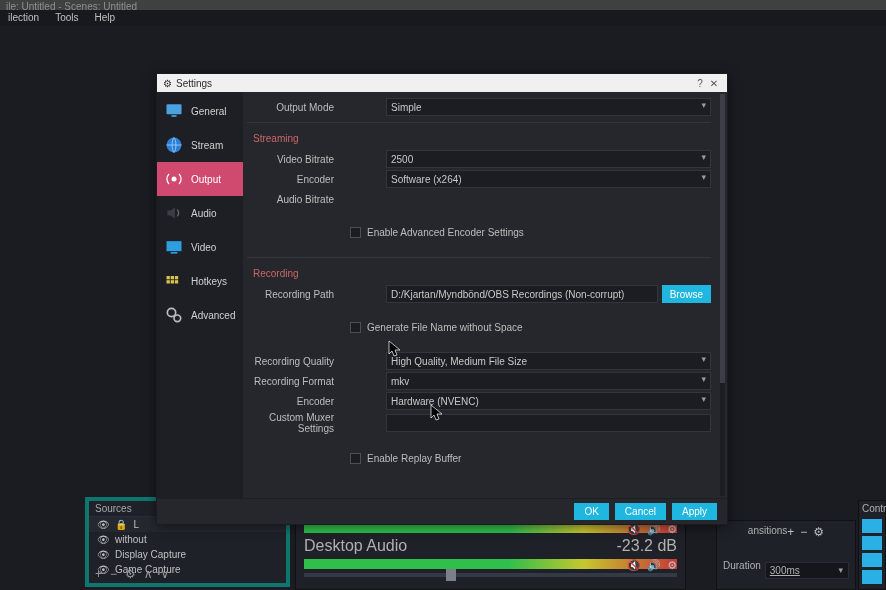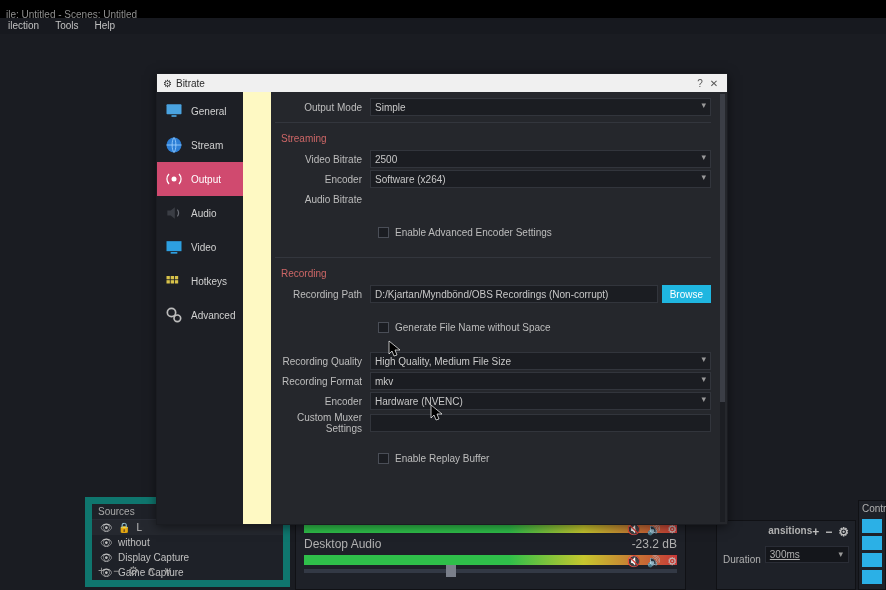--- a/index.html
+++ b/index.html
@@ -1,61 +1,61 @@
 <!DOCTYPE html>
 <html><head>
 <meta charset="utf-8">
 <style>
 * { margin:0; padding:0; box-sizing:border-box; font-family:"Segoe UI",Arial,sans-serif; }
 body { background:#1a1c22; color:#c0c0c0; font-size:11px; width:886px; height:590px; overflow:hidden; position:relative; }
 
 
-.titlebar { background:#000000; color:#8e8e8e; font-size:10px; padding:9px 6px; height:10px; }
+.titlebar { background:#404040; color:#8e8e8e; font-size:10px; padding:1px 6px; height:10px; }
 .menubar { background:#17191f; color:#c0c0c0; font-size:10px; padding:2px 0; height:16px; display:flex; }
 .menubar span { padding:0 8px; cursor:default; }
 .panel-header { background:#1e2128; color:#a8a8a8; font-size:10px; padding:2px 6px; border-bottom:1px solid #2a2d36; display:flex; justify-content:space-between; }
-.src-panel { width:205px; position:absolute; left:85px; top:497px; height:90px; background:#1e2128; border:7px solid #0f766e; }
+.src-panel { width:205px; position:absolute; left:85px; top:497px; height:90px; background:#1e2128; border:4px solid #0f766e; }
 .src-row { padding:2px 8px; font-size:10px; color:#c0c0c0; display:flex; align-items:center; gap:6px; }
 .src-row.sel { background:#25282f; }
 .eye { display:inline-block; width:12px; text-align:center; }
 .src-foot { position:absolute; bottom:0; left:0; right:0; padding:2px 6px; display:flex; gap:8px; color:#9a9a9a; font-size:12px; }
 .mixer-panel { position:absolute; left:295px; top:520px; right:200px; height:70px; background:#1e2128; border:1px solid #101115; }
-.mixer-label { font-size:12px; color:#b0b0b0; padding:2px 8px; }
+.mixer-label { font-size:16px; color:#b0b0b0; padding:2px 8px; }
 .mixer-bar { height:10px; margin:2px 8px; background:linear-gradient(90deg,#2fbf4a 0%,#2fbf4a 55%,#c7c72e 75%,#c73838 100%); position:relative; }
 .mixer-slider { height:4px; margin:4px 8px 4px 8px; background:#333945; position:relative; }
 .mixer-knob { position:absolute; top:-4px; width:10px; height:12px; background:#7a7f8a; }
 .mixer-icons { position:absolute; right:8px; top:0; display:flex; gap:6px; color:#bdbdbd; font-size:11px; align-items:center; }
 .trans-panel { position:absolute; right:30px; top:520px; width:140px; height:70px; background:#1e2128; border:1px solid #101115; padding:4px 6px; font-size:10px; color:#b0b0b0; }
 .trans-sel { background:#14161b; border:1px solid #2a2d36; padding:2px 4px; margin:2px 0; color:#b0b0b0;text-decoration:underline; }
 .controls-panel { position:absolute; right:0; top:500px; width:28px; height:90px; background:#1e2128; border:1px solid #101115; }
 .ctrl-btn { background:#2bb0e6; height:14px; margin:3px; }
 
 
 .dialog { position:absolute; left:156px; top:73px; width:572px; height:452px; background:#2b2d33; border:1px solid #1a1c21; display:flex; flex-direction:column; box-shadow:0 2px 10px rgba(0,0,0,0.5); }
 .dlg-titlebar { background:#f0f0f0; color:#2a2a2a; height:18px; display:flex; align-items:center; padding:0 6px; font-size:10px; }
 .dlg-titlebar .spacer { flex:1; }
 .dlg-titlebar .tb-btn { width:14px; text-align:center; color:#555; cursor:default; font-size:10px; }
-.dlg-body { flex:1; display:flex; background:#fef9c3; overflow:hidden;gap:28px; }
+.dlg-body { flex:1; display:flex; background:#7dd3fc; overflow:hidden; }
 
 
 .dlg-sidebar { width:86px; background:#1d1f25; display:flex; flex-direction:column; padding-top:2px; }
 .side-item { display:flex; align-items:center; gap:6px; padding:6px 6px; color:#d0d0d0; font-size:10px; cursor:default; }
 .side-item.active { background:#d04a6f; color:#fff; }
 .side-icon { width:22px; height:22px; display:flex; align-items:center; justify-content:center; }
 .side-icon svg { width:20px; height:20px; }
 
 
 .dlg-content { flex:1; position:relative; background:#25272c; }
 .dlg-scroll { position:absolute; inset:0 8px 0 0; overflow:hidden; padding:4px 8px 4px 4px; }
 .scrollbar { position:absolute; right:2px; top:2px; bottom:2px; width:5px; background:#1c1e23; }
 .scrollbar-thumb { position:absolute; left:0; right:0; top:0; height:72%; background:#3b3e46; }
 
 .form-row { display:flex; align-items:center; margin:2px 0; min-height:18px; }
 .form-label { width:95px; text-align:right; padding-right:8px; color:#bdbdbd; font-size:10px; }
-.form-field { flex:1; }
+.form-field { flex:1;margin-left:44px; }
 .sep { height:1px; background:#33363d; margin:6px 0 6px 0; }
 .grp-title { color:#c66; font-size:10px; padding:4px 0 4px 6px; }
 select.ctl, input.ctl { width:100%; background:#1b1d22; color:#c8c8c8; border:1px solid #32353c; font-size:10px; padding:2px 4px; height:18px; appearance:none; }
 .sel-wrap { position:relative; }
 .sel-wrap::after { content:"▾"; position:absolute; right:5px; top:2px; color:#9a9a9a; font-size:9px; pointer-events:none; }
 .chk-row { display:flex; align-items:center; gap:6px; padding-left:103px; font-size:10px; color:#bdbdbd; margin:19px 0; }
 .chk { width:11px; height:11px; border:1px solid #4a4e57; background:#1b1d22; }
 .path-row { display:flex; gap:4px; }
 .browse-btn { background:#1fb6e0; color:#fff; border:none; font-size:10px; padding:0 8px; height:18px; cursor:default; }
 
@@ -132,48 +132,48 @@
       <span>🔊</span>
       <span>⚙</span>
     </div>
   </div>
   <div class="mixer-slider">
     <div class="mixer-knob" style="left:38%;"></div>
   </div>
 </div>
 
 <div class="trans-panel">
-  <div style="display:flex; justify-content:flex-end;font-weight:bold;">
+  <div style="display:flex; justify-content:center;">
     <span>ansitions</span>
     <div class="head-icons">
       <span>+</span>
       <span>−</span>
       <span>⚙</span>
     </div>
   </div>
-  <div style="display:flex; gap:4px; align-items:flex-end; margin-top:5px;">
+  <div style="display:flex; gap:4px; align-items:flex-start; margin-top:21px;">
     <span>Duration</span>
     <div class="trans-sel sel-wrap" style="flex:1;">
       <span>300ms</span>
     </div>
   </div>
 </div>
 
 <div class="controls-panel">
   <div style="font-size:10px; padding:2px 3px; color:#b0b0b0;">Contro</div>
   <div class="ctrl-btn"></div>
   <div class="ctrl-btn"></div>
   <div class="ctrl-btn"></div>
   <div class="ctrl-btn"></div>
 </div>
 
 <div class="dialog">
   <div class="dlg-titlebar">
     <span style="margin-right:4px;">⚙</span>
-    <span>Bitrate</span>
+    <span>Settings</span>
     <span class="spacer"></span>
     <span class="tb-btn">?</span>
     <span class="tb-btn">✕</span>
   </div>
   <div class="dlg-body">
 
     <div class="dlg-sidebar">
       <div class="side-item">
         <span class="side-icon">
           <svg viewBox="0 0 24 24">
@@ -325,20 +325,25 @@
         <div class="chk-row">
           <div class="chk"></div>
           <span>Enable Replay Buffer</span>
         </div>
       </div>
       <div class="scrollbar">
         <div class="scrollbar-thumb"></div>
       </div>
     </div>
   </div>
+  <div class="dlg-footer">
+    <button class="dlg-btn">OK</button>
+    <button class="dlg-btn">Cancel</button>
+    <button class="dlg-btn">Apply</button>
+  </div>
 </div>
 
 <div class="cursor" style="left:388px; top:340px;">
   <svg viewBox="0 0 14 18">
       <path d="M1 1l0 13 3-3 2 5 3-1-2-5 5 0z" fill="#000" stroke="#fff" stroke-width="0.7"></path>
     </svg>
 </div>
 <div class="cursor" style="left:430px; top:404px;">
   <svg viewBox="0 0 14 18">
       <path d="M1 1l0 13 3-3 2 5 3-1-2-5 5 0z" fill="#000" stroke="#fff" stroke-width="0.7"></path>

